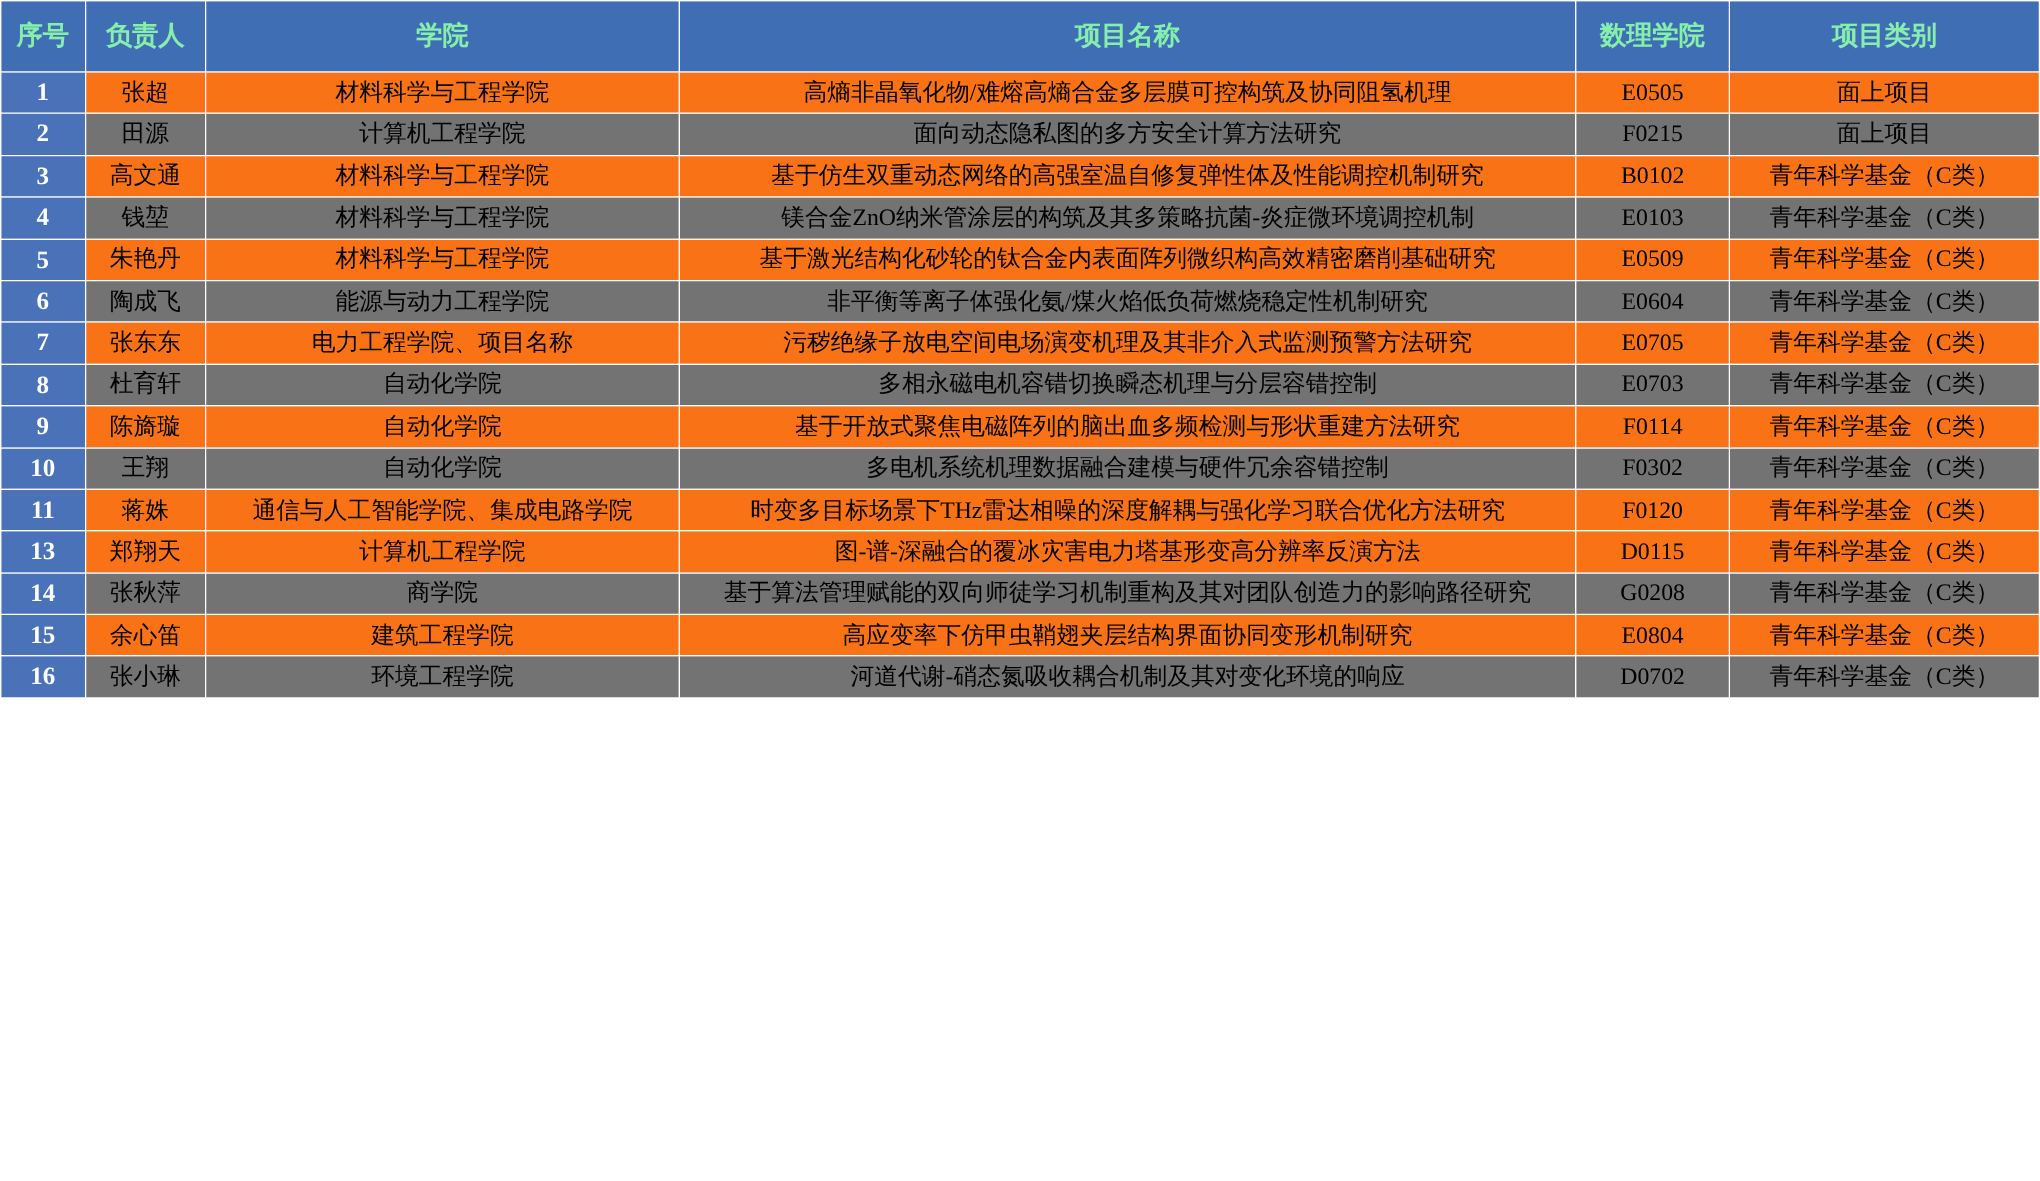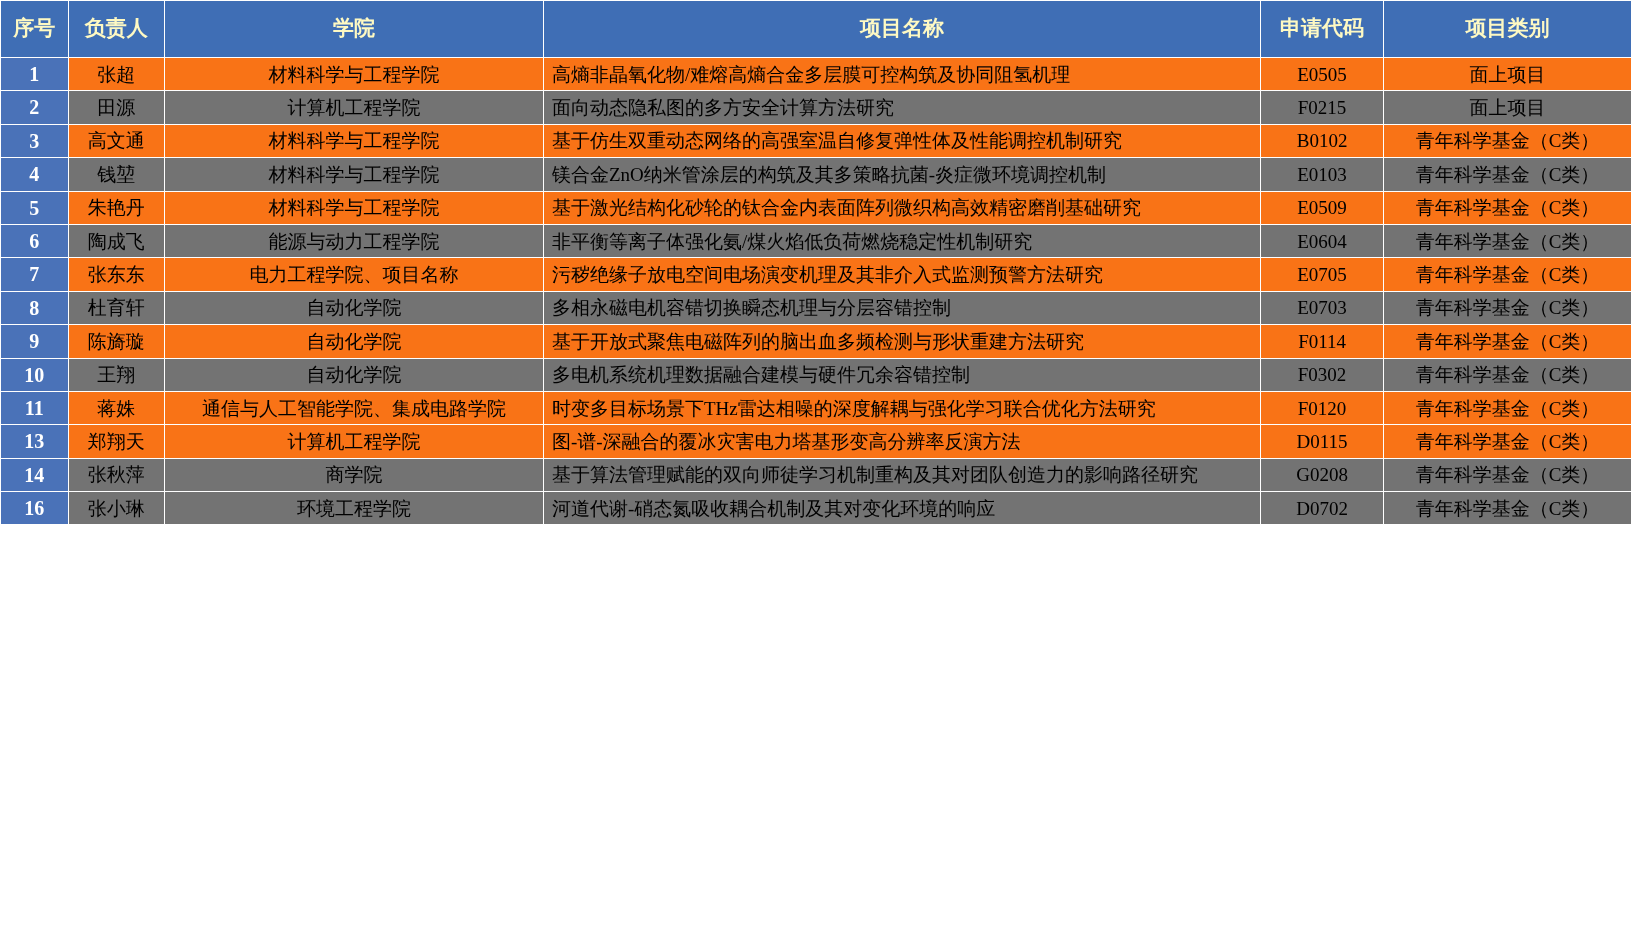--- a/index.html
+++ b/index.html
@@ -28,21 +28,21 @@
   table.grant-table td, table.grant-table th {
     border: 1px solid #ffffff;
     padding: 4px 8px;
     vertical-align: middle;
     line-height: 1.22;
     word-break: break-word;
   }
   
   thead th {
     background: #3f6eb5;
-    color: #fef9c3;
+    color: #86efac;
     font-weight: bold;
     font-size: 21px;
     text-align: center;
     height: 48px;
     border: 1px solid #ffffff;
   }
   
   col.c-idx   { width: 66px; }
   col.c-pi    { width: 94px; }
   col.c-col   { width: 370px; }
@@ -55,21 +55,21 @@
     background: #4a72b8;
     color: #ffffff;
     text-align: center;
     font-weight: bold;
     font-size: 20px;
   }
   td.pi, td.college, td.code, td.type {
     text-align: center;
   }
   td.title {
-    text-align: left;
+    text-align: center;
     font-family: Liberation Serif, serif;
   }
   
   tr.band-a td:not(.idx) {
     background: #f97316;
   }
   tr.band-b td:not(.idx) {
     background: #737373;
   }
 </style>
@@ -85,21 +85,21 @@
       <col class="c-title">
       <col class="c-code">
       <col class="c-type">
     </colgroup>
     <thead>
       <tr>
         <th>序号</th>
         <th>负责人</th>
         <th>学院</th>
         <th>项目名称</th>
-        <th>申请代码</th>
+        <th>数理学院</th>
         <th>项目类别</th>
       </tr>
     </thead>
     <tbody>
       <tr class="band-a">
         <td class="idx">1</td>
         <td class="pi">张超</td>
         <td class="college">材料科学与工程学院</td>
         <td class="title">高熵非晶氧化物/难熔高熵合金多层膜可控构筑及协同阻氢机理</td>
         <td class="code">E0505</td>
@@ -194,20 +194,28 @@
         <td class="type">青年科学基金（C类）</td>
       </tr>
       <tr class="band-b">
         <td class="idx">14</td>
         <td class="pi">张秋萍</td>
         <td class="college">商学院</td>
         <td class="title">基于算法管理赋能的双向师徒学习机制重构及其对团队创造力的影响路径研究</td>
         <td class="code">G0208</td>
         <td class="type">青年科学基金（C类）</td>
       </tr>
+      <tr class="band-a">
+        <td class="idx">15</td>
+        <td class="pi">余心笛</td>
+        <td class="college">建筑工程学院</td>
+        <td class="title">高应变率下仿甲虫鞘翅夹层结构界面协同变形机制研究</td>
+        <td class="code">E0804</td>
+        <td class="type">青年科学基金（C类）</td>
+      </tr>
       <tr class="band-b">
         <td class="idx">16</td>
         <td class="pi">张小琳</td>
         <td class="college">环境工程学院</td>
         <td class="title">河道代谢-硝态氮吸收耦合机制及其对变化环境的响应</td>
         <td class="code">D0702</td>
         <td class="type">青年科学基金（C类）</td>
       </tr>
     </tbody>
   </table>

